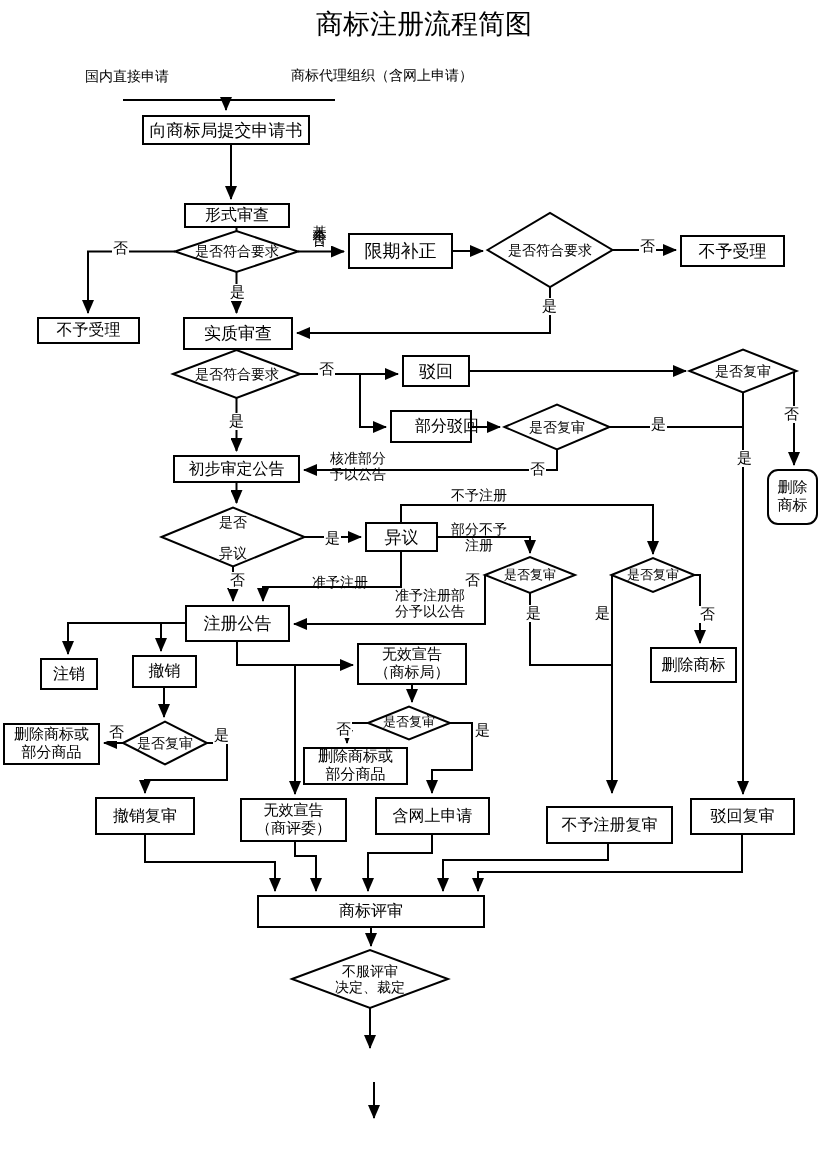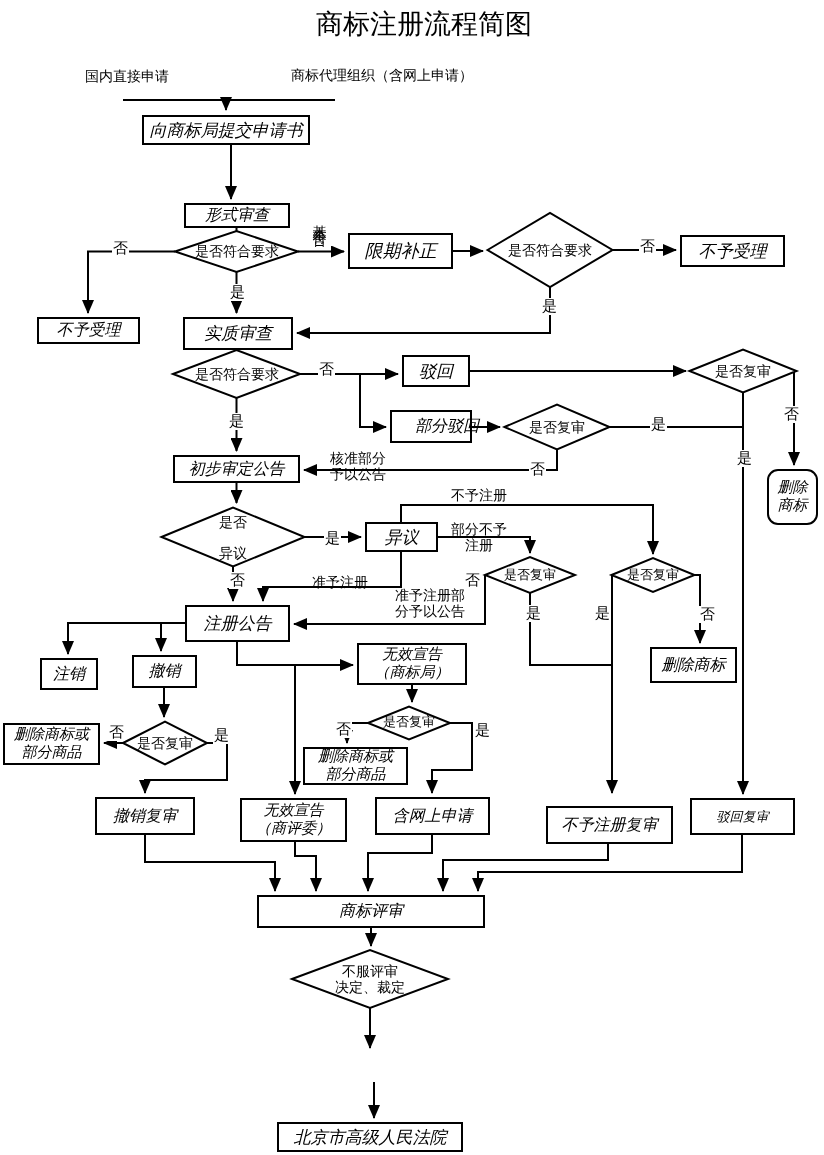--- a/index.html
+++ b/index.html
@@ -1,21 +1,21 @@
 <!DOCTYPE html>
 <html><head>
 <meta charset="utf-8">
 <style>
   html,body{margin:0;padding:0;background:#fff;}
   #stage{position:relative;width:824px;height:1155px;background:#fff;
          font-family:"DejaVu Serif","Liberation Serif",serif;color:#000;overflow:hidden;}
   #wires{position:absolute;left:0;top:0;width:824px;height:1155px;}
   .box{position:absolute;border:2px solid #000;background:#fff;box-sizing:border-box;
        display:flex;flex-direction:column;align-items:center;justify-content:center;
-       text-align:center;line-height:1.18;white-space:nowrap;font-style:italic;}
+       text-align:center;line-height:1.18;white-space:nowrap;}
   .dl{position:absolute;display:flex;flex-direction:column;align-items:center;justify-content:center;
       text-align:center;line-height:1.15;white-space:nowrap;}
   .el{position:absolute;background:#fff;white-space:nowrap;line-height:1.15;padding:0 1px;}
   .el2{text-align:center;}
   .vert{writing-mode:vertical-rl;text-orientation:upright;background:transparent;letter-spacing:3px;}
   #title{position:absolute;white-space:nowrap;}
 </style>
 </head>
 <body>
 
@@ -160,28 +160,25 @@
   <div class="box" style="left:240px;top:798px;width:107px;height:44px;font-size:15px;">
     <span>无效宣告</span>
     <span>（商评委）</span>
     </div>
   <div class="box" style="left:375px;top:797px;width:115px;height:38px;font-size:16px;">
     <span>含网上申请</span>
     </div>
   <div class="box" style="left:546px;top:797px;width:127px;height:38px;font-size:16px;margin-top:9px;">
     <span>不予注册复审</span>
     </div>
-  <div class="box" style="left:690px;top:798px;width:105px;height:37px;font-size:13px;">
+  <div class="box" style="left:690px;top:798px;width:105px;height:37px;font-size:16px;">
     <span>驳回复审</span>
     </div>
   <div class="box" style="left:257px;top:895px;width:228px;height:33px;font-size:16px;">
     <span>商标评审</span>
-    </div>
-  <div class="box" style="left:277px;top:1122px;width:186px;height:30px;font-size:17px;">
-    <span>北京市高级人民法院</span>
     </div>
 
   <div class="dl" style="left:177px;top:241px;width:120px;height:21px;font-size:14px;">
     <span>是否符合要求</span>
     </div>
   <div class="dl" style="left:490px;top:240px;width:120px;height:21px;font-size:14px;">
     <span>是否符合要求</span>
     </div>
   <div class="dl" style="left:177px;top:364px;width:120px;height:21px;font-size:14px;">
     <span>是否符合要求</span>

